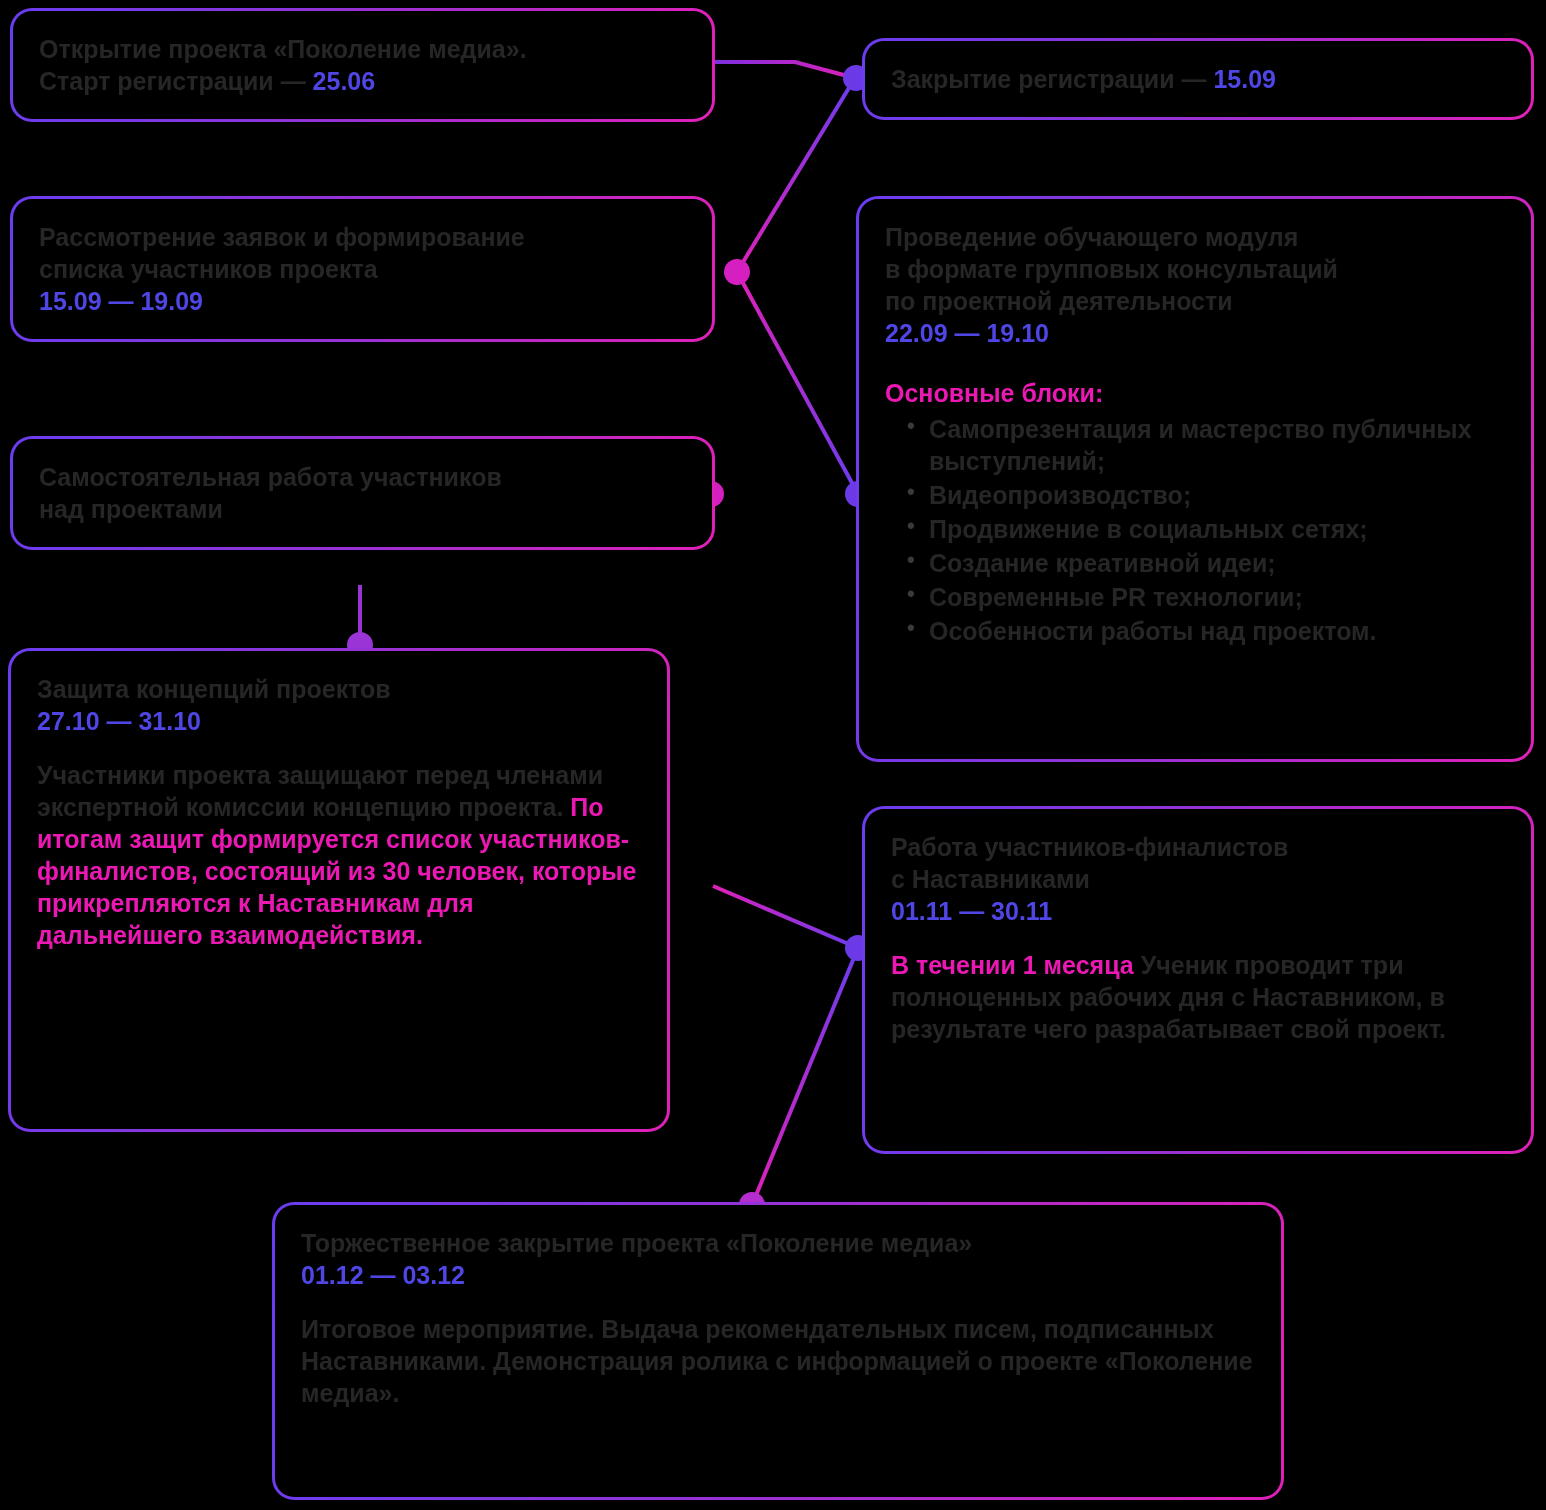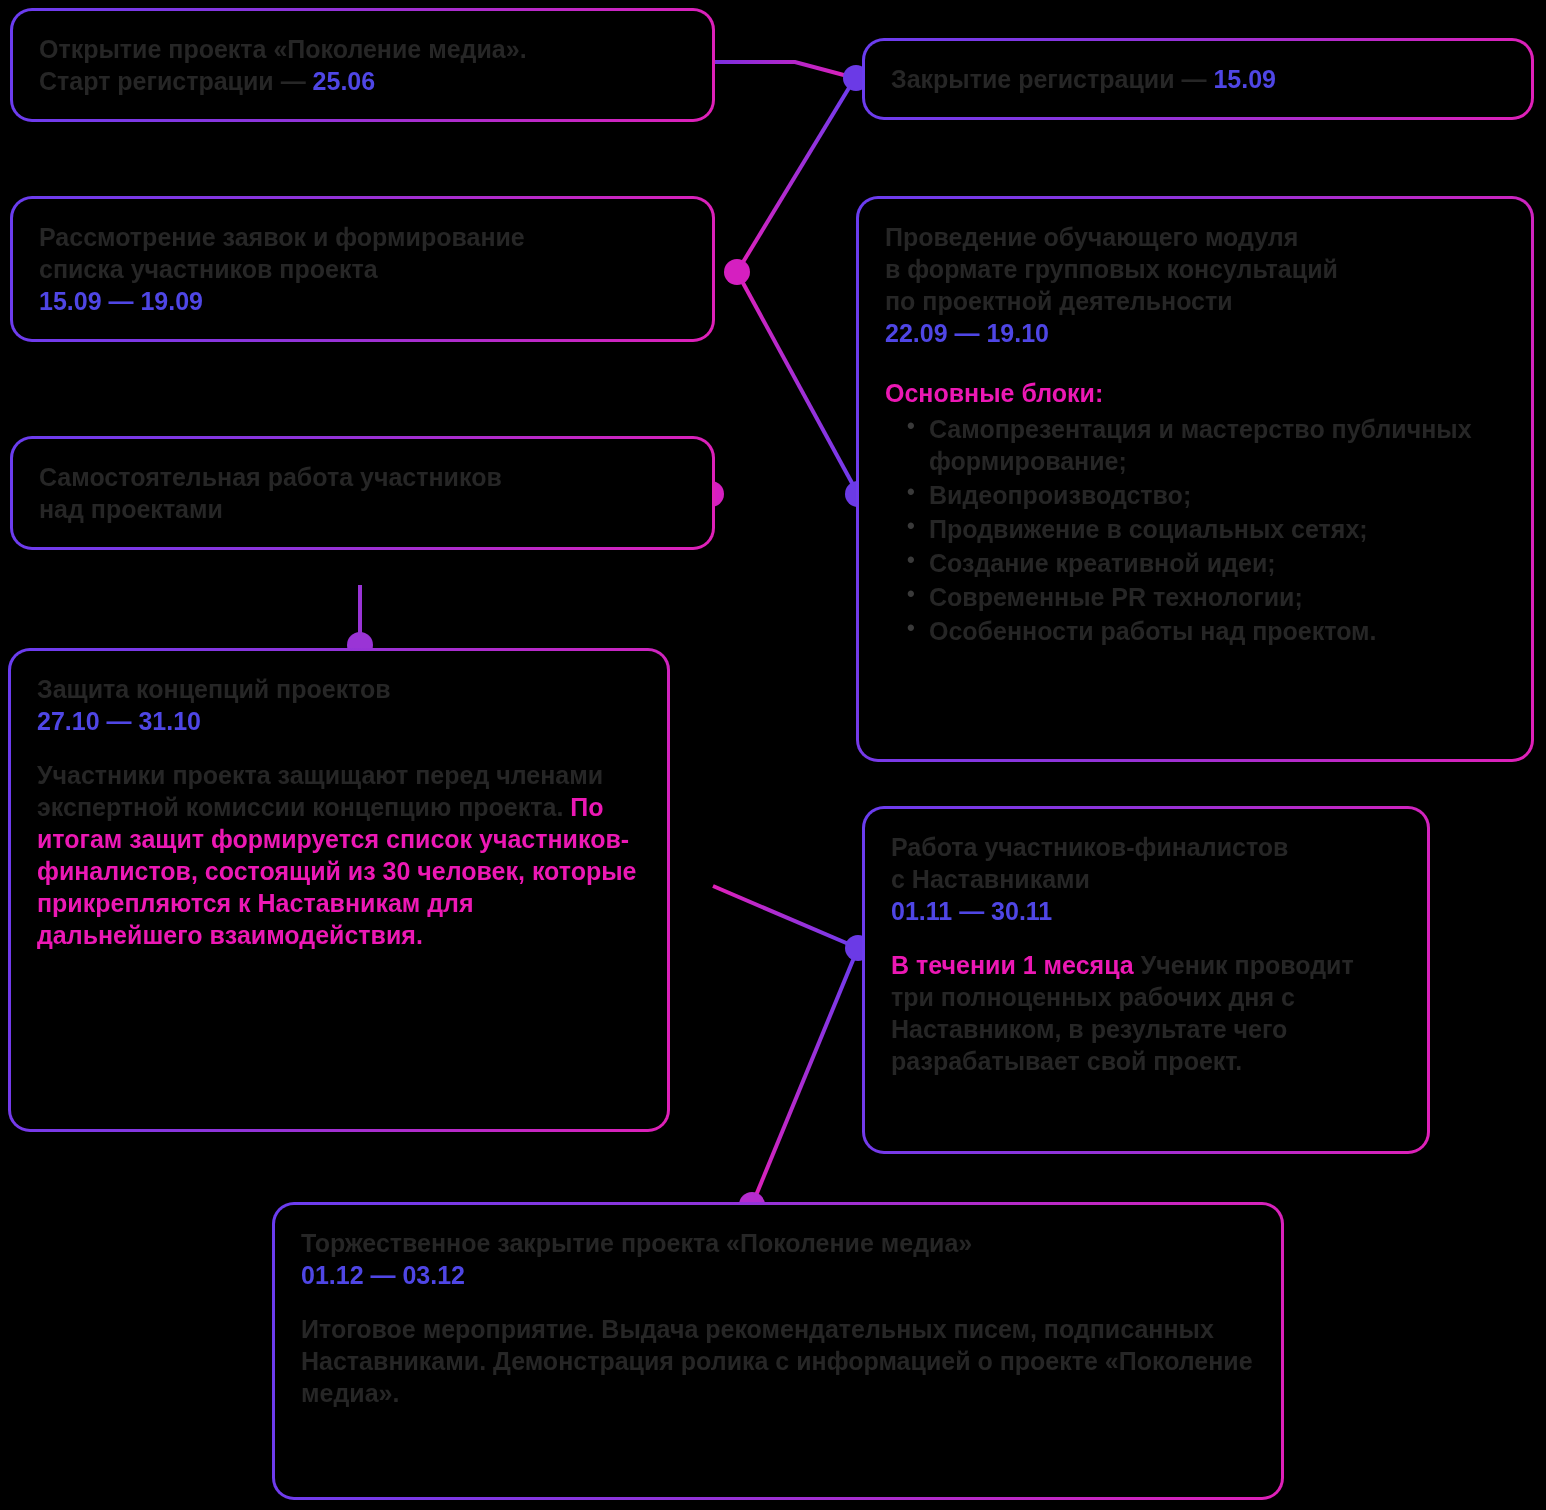--- a/index.html
+++ b/index.html
@@ -71,21 +71,21 @@
   }
   .gap { height: 22px; }
 
   
   #n-open      { left: 10px;  top: 8px;    width: 705px; }
   #n-close     { left: 862px; top: 38px;   width: 672px; }
   #n-review    { left: 10px;  top: 196px;  width: 705px; }
   #n-training  { left: 856px; top: 196px;  width: 678px; height: 566px; }
   #n-selfwork  { left: 10px;  top: 436px;  width: 705px; }
   #n-defense   { left: 8px;   top: 648px;  width: 662px; height: 484px; }
-  #n-mentors   { left: 862px; top: 806px;  width: 568px; height: 348px; }
+  #n-mentors   { left: 862px; top: 806px;  width: 672px; height: 348px; }
   #n-closing   { left: 272px; top: 1202px; width: 1012px; height: 298px; }
 </style>
 </head>
 <body>
 
 <div id="stage">
 
   <svg class="connectors" viewBox="0 0 1546 1510">
     <defs>
       <linearGradient id="g1" x1="0" y1="0" x2="1" y2="0">
@@ -140,21 +140,21 @@
     <div class="date">15.09 — 19.09</div>
   </div>
 
   <div class="node" id="n-training">
     <div class="txt">Проведение обучающего модуля</div>
     <div class="txt">в формате групповых консультаций</div>
     <div class="txt">по проектной деятельности</div>
     <div class="date">22.09 — 19.10</div>
     <div class="blockhead">Основные блоки:</div>
     <ul class="blocks">
-      <li>Самопрезентация и мастерство публичных формирование;</li>
+      <li>Самопрезентация и мастерство публичных выступлений;</li>
       <li>Видеопроизводство;</li>
       <li>Продвижение в социальных сетях;</li>
       <li>Создание креативной идеи;</li>
       <li>Современные PR технологии;</li>
       <li>Особенности работы над проектом.</li>
     </ul>
   </div>
 
   <div class="node" id="n-selfwork">
     <div class="txt">Самостоятельная работа участников</div>

